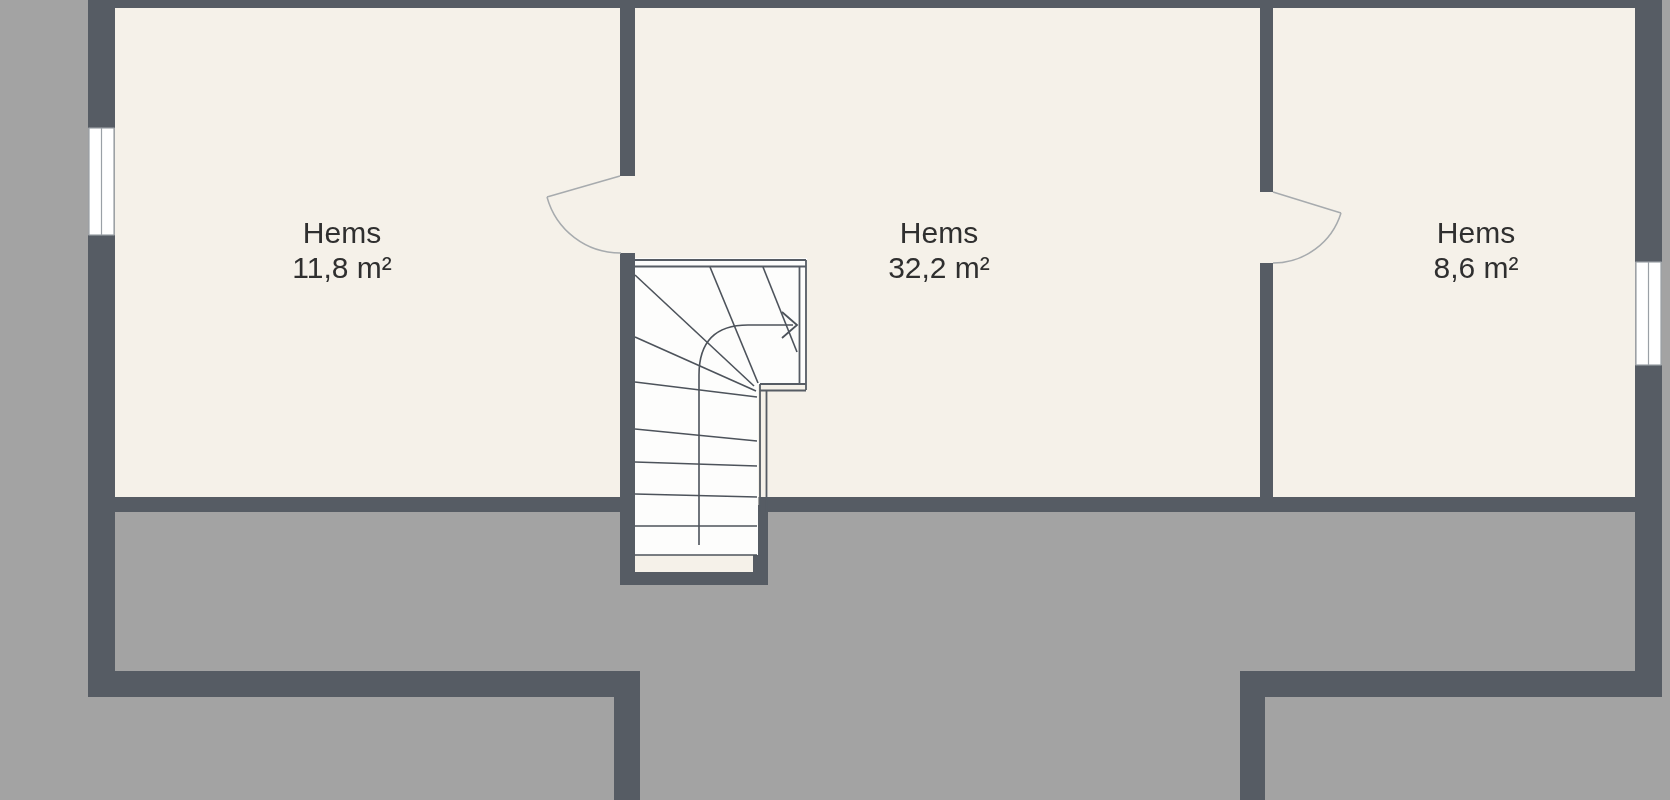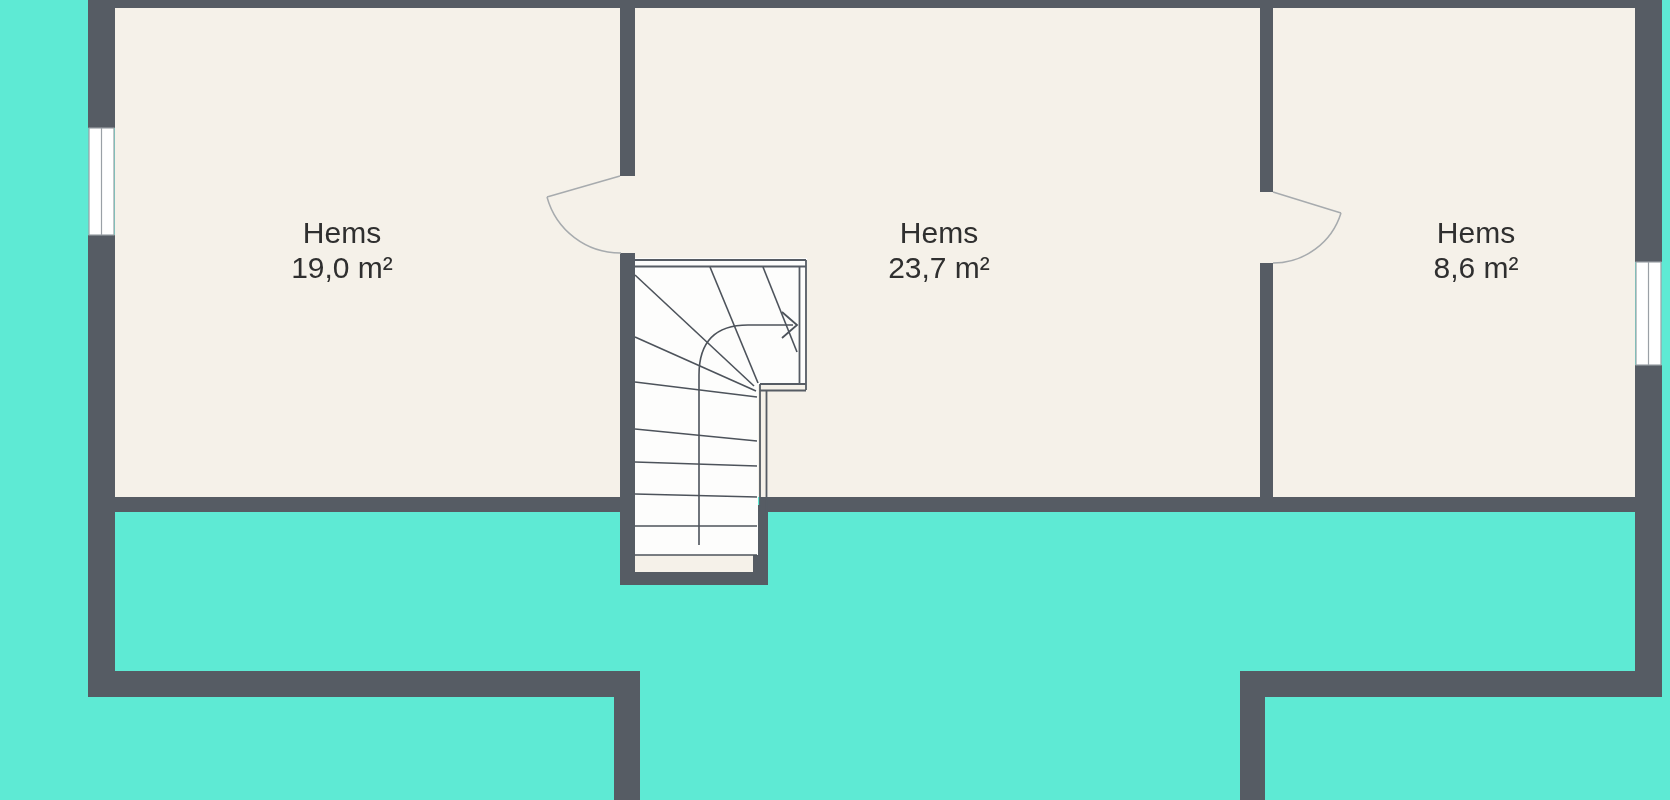--- a/index.html
+++ b/index.html
@@ -1,16 +1,16 @@
 <!DOCTYPE html>
 <html><head>
 <meta charset="utf-8">
 <style>
   html,body{margin:0;padding:0;background:#fff;}
-  .plan{position:relative;width:1670px;height:800px;background:#5eead4;overflow:hidden;
+  .plan{position:relative;width:1670px;height:800px;background:#a3a3a3;overflow:hidden;
         font-family:"Liberation Sans", sans-serif;}
   .wall{position:absolute;background:#565C64;}
   .floor{position:absolute;background:#F5F1E9;}
   .stairfloor{position:absolute;background:#FDFDFC;}
   .room-label{position:absolute;transform:translateX(-50%);text-align:center;
               font-size:30px;line-height:35px;color:#2F2F2F;white-space:nowrap;}
   svg.overlay{position:absolute;left:0;top:0;pointer-events:none;}
 </style>
 </head>
 <body>
@@ -91,24 +91,24 @@
       <path d="M547,197 A76,76 0 0 0 621,253"></path>
     </g>
     <g stroke="#A7ABAE" stroke-width="1.5" fill="none">
       <path d="M1273,192 L1341,213"></path>
       <path d="M1341,213 A71,71 0 0 1 1273,263"></path>
     </g>
   </svg>
 
   <div class="room-label" style="left:342px;top:215px;">
     <div>Hems</div>
-    <div>19,0 m²</div>
+    <div>11,8 m²</div>
   </div>
   <div class="room-label" style="left:939px;top:215px;">
     <div>Hems</div>
-    <div>23,7 m²</div>
+    <div>32,2 m²</div>
   </div>
   <div class="room-label" style="left:1476px;top:215px;">
     <div>Hems</div>
     <div>8,6 m²</div>
   </div>
 
 </div>
 
 </body></html>

